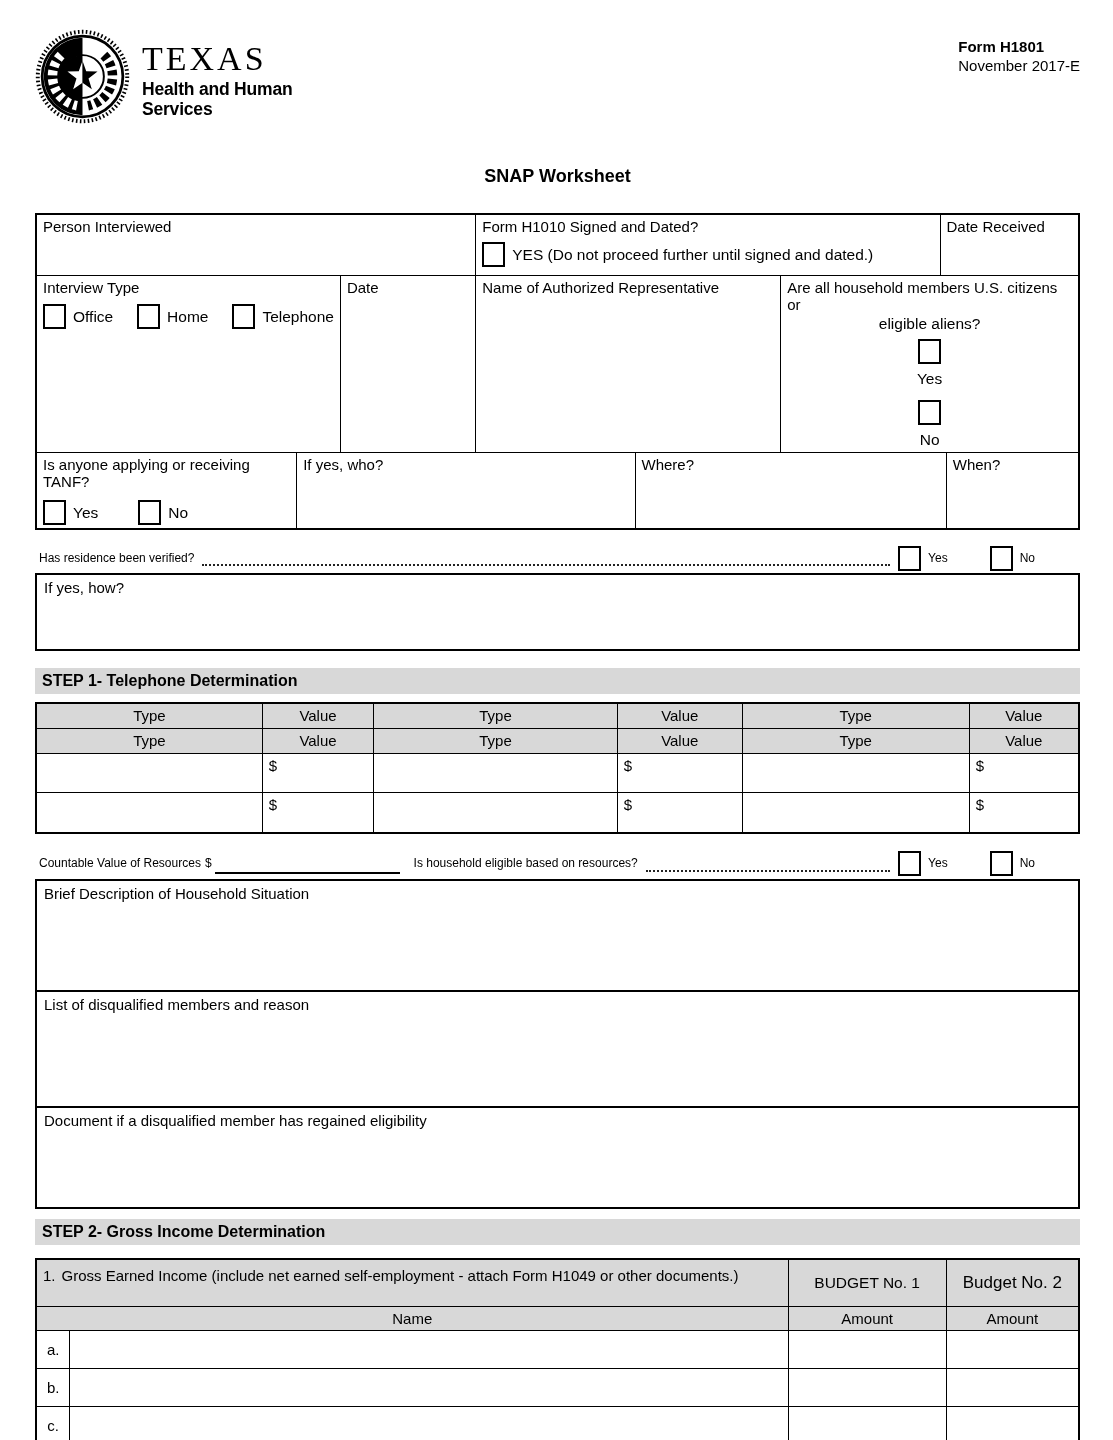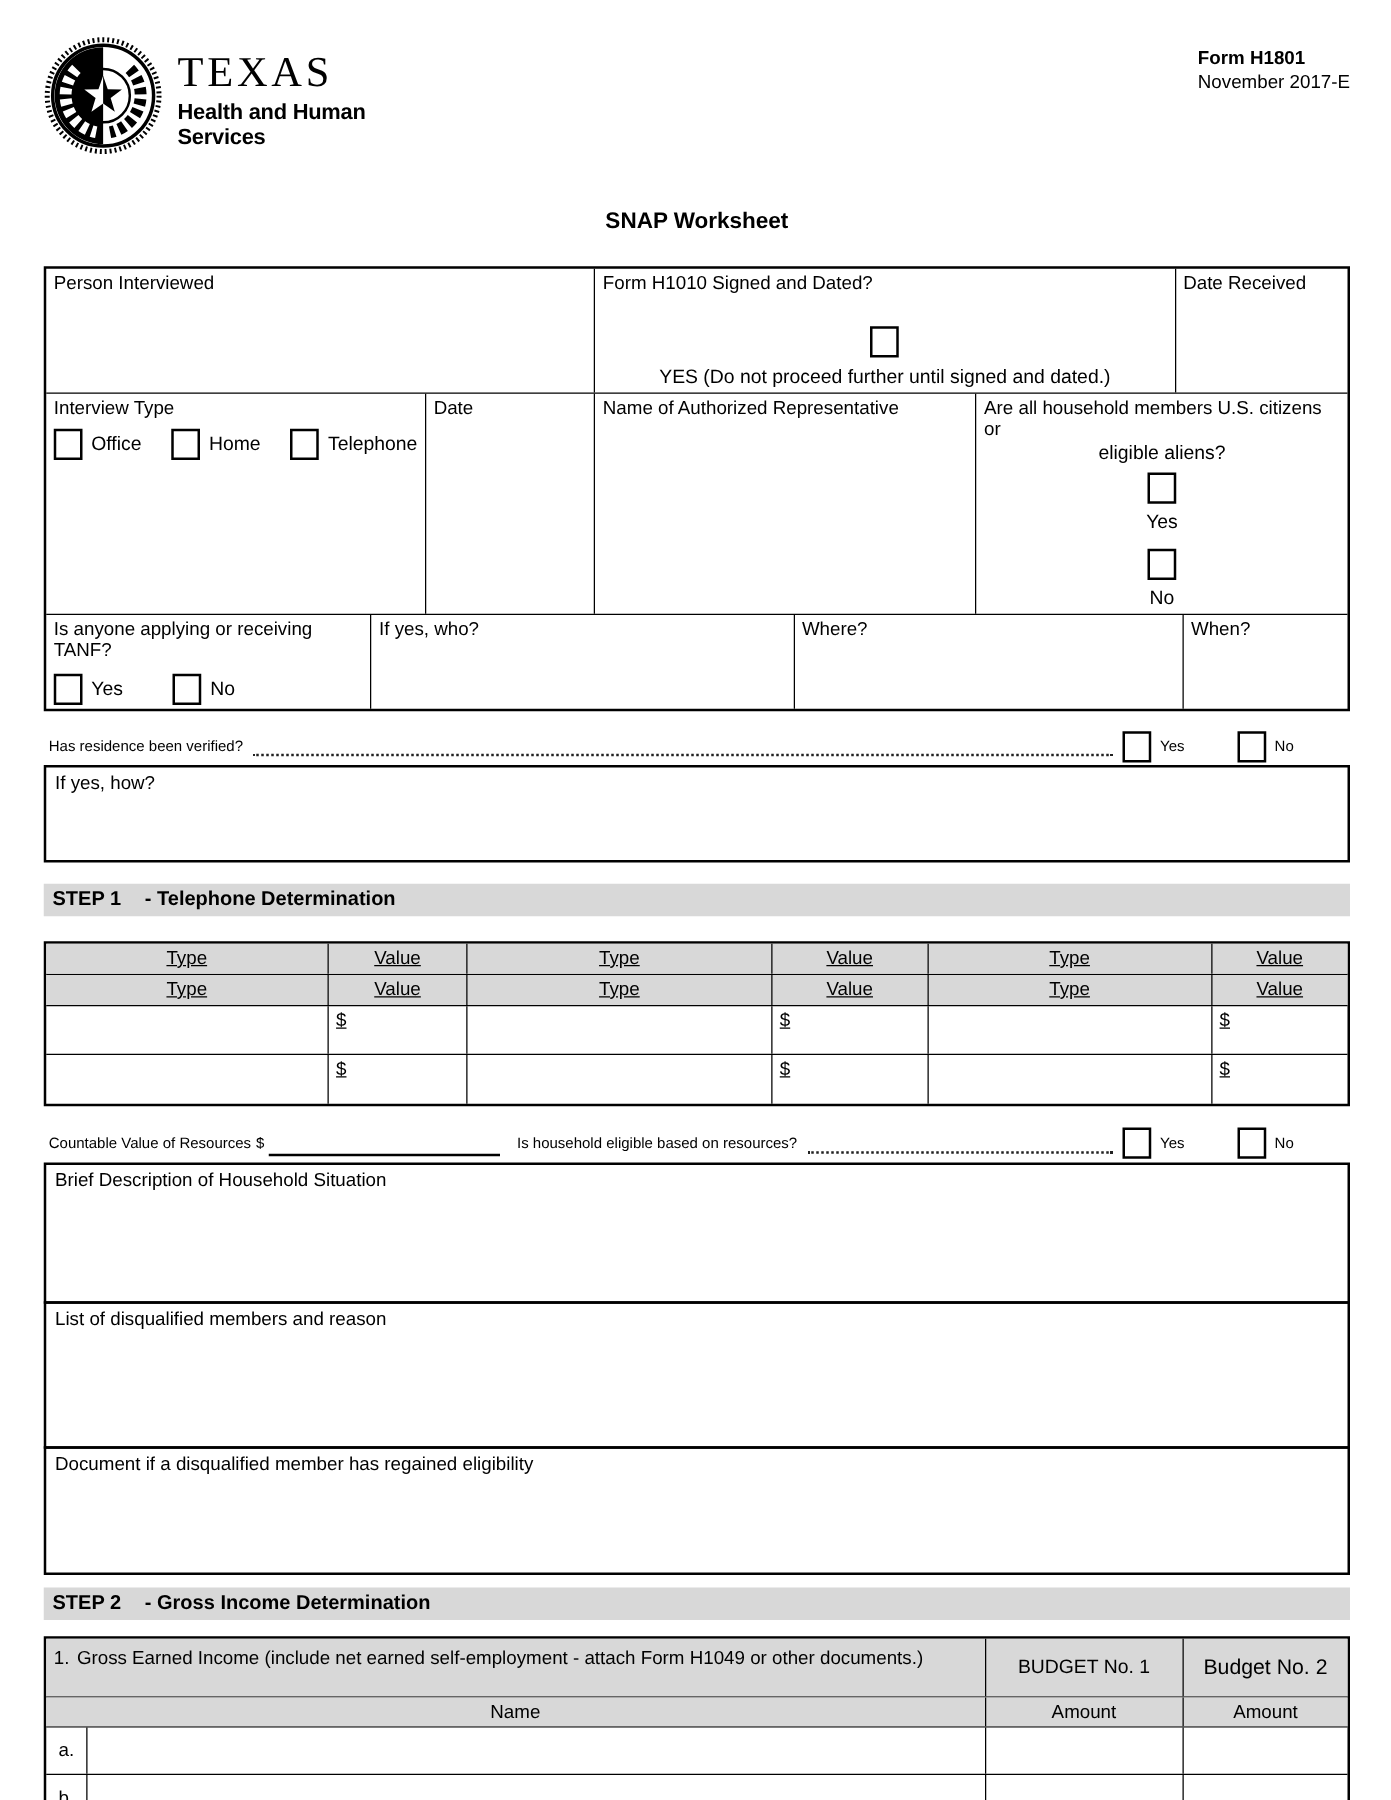--- a/index.html
+++ b/index.html
@@ -25,21 +25,21 @@
   .gcell{box-sizing:border-box;padding:3px 6px;border-left:1px solid #000;overflow:hidden;}
   .gcell:first-child{border-left:none;}
 
   .cb{width:19px;height:21px;border:2px solid #000;background:#fff;display:inline-block;flex:none;box-sizing:content-box;}
   .cbrow{display:flex;align-items:center;gap:7px;font-size:15.5px;}
   .dots{flex:1;border-bottom:2px dotted #222;margin:0 8px;align-self:flex-end;position:relative;top:-5px;}
 
   .freeline{display:flex;align-items:center;font-size:12px;width:1045px;box-sizing:border-box;}
   .bigbox{border:2px solid #000;width:1045px;box-sizing:border-box;padding:4px 7px;font-size:15px;}
 
-  .stepbar{background:#d8d8d8;width:1045px;box-sizing:border-box;padding:4px 7px;font-size:16px;font-weight:bold;display:flex;gap:19px;align-items:baseline;}
+  .stepbar{background:#d8d8d8;width:1045px;box-sizing:border-box;padding:4px 7px;font-size:16px;font-weight:bold;display:flex;gap:0;align-items:baseline;}
 
   .hdrgray{background:#d8d8d8;text-align:center;}
   .ufield{display:inline-block;width:185px;border-bottom:2px solid #000;height:19px;margin-left:3px;}
 
   .gi-label{display:flex;gap:6px;line-height:1.35;}
   .gi-label .gi-text{max-width:690px;}
   .ctr{display:flex;align-items:center;justify-content:center;}
 </style>
 </head>
 <body>
@@ -81,21 +81,21 @@
 
   <div class="title">SNAP Worksheet</div>
 
   <div class="gtbl">
     <div class="grow" style="min-height:60px;">
       <div class="gcell" style="width:42.1%;">
         <span>Person Interviewed</span>
       </div>
       <div class="gcell" style="width:44.6%;">
         <div>Form H1010 Signed and Dated?</div>
-        <div class="cbrow" style="margin-top:26px;flex-direction:column;">
+        <div class="cbrow" style="margin-top:7px;">
           <span class="cb"></span>
           <span>YES (Do not proceed further until signed and dated.)</span>
         </div>
       </div>
       <div class="gcell" style="width:13.3%;">
         <span>Date Received</span>
       </div>
     </div>
     <div class="grow" style="min-height:61px;">
       <div class="gcell" style="width:29.1%;">
@@ -164,21 +164,21 @@
 
   <div class="bigbox" style="height:78px;">
     <span>If yes, how?</span>
   </div>
 
   <div class="stepbar" style="margin-top:17px;">
     <span>STEP 1</span>
     <span>- Telephone Determination</span>
   </div>
 
-  <div class="gtbl" style="margin-top:20px;text-decoration:underline;">
+  <div class="gtbl" style="margin-top:8px;">
     <div class="grow" style="min-height:24px;">
       <div class="gcell hdrgray" style="width:21.6%;">Type</div>
       <div class="gcell hdrgray" style="width:10.7%;">Value</div>
       <div class="gcell hdrgray" style="width:23.4%;">Type</div>
       <div class="gcell hdrgray" style="width:12.0%;">Value</div>
       <div class="gcell hdrgray" style="width:21.8%;">Type</div>
       <div class="gcell hdrgray" style="width:10.5%;">Value</div>
     </div>
     <div class="grow" style="min-height:24px;">
       <div class="gcell hdrgray" style="width:21.6%;">Type</div>

